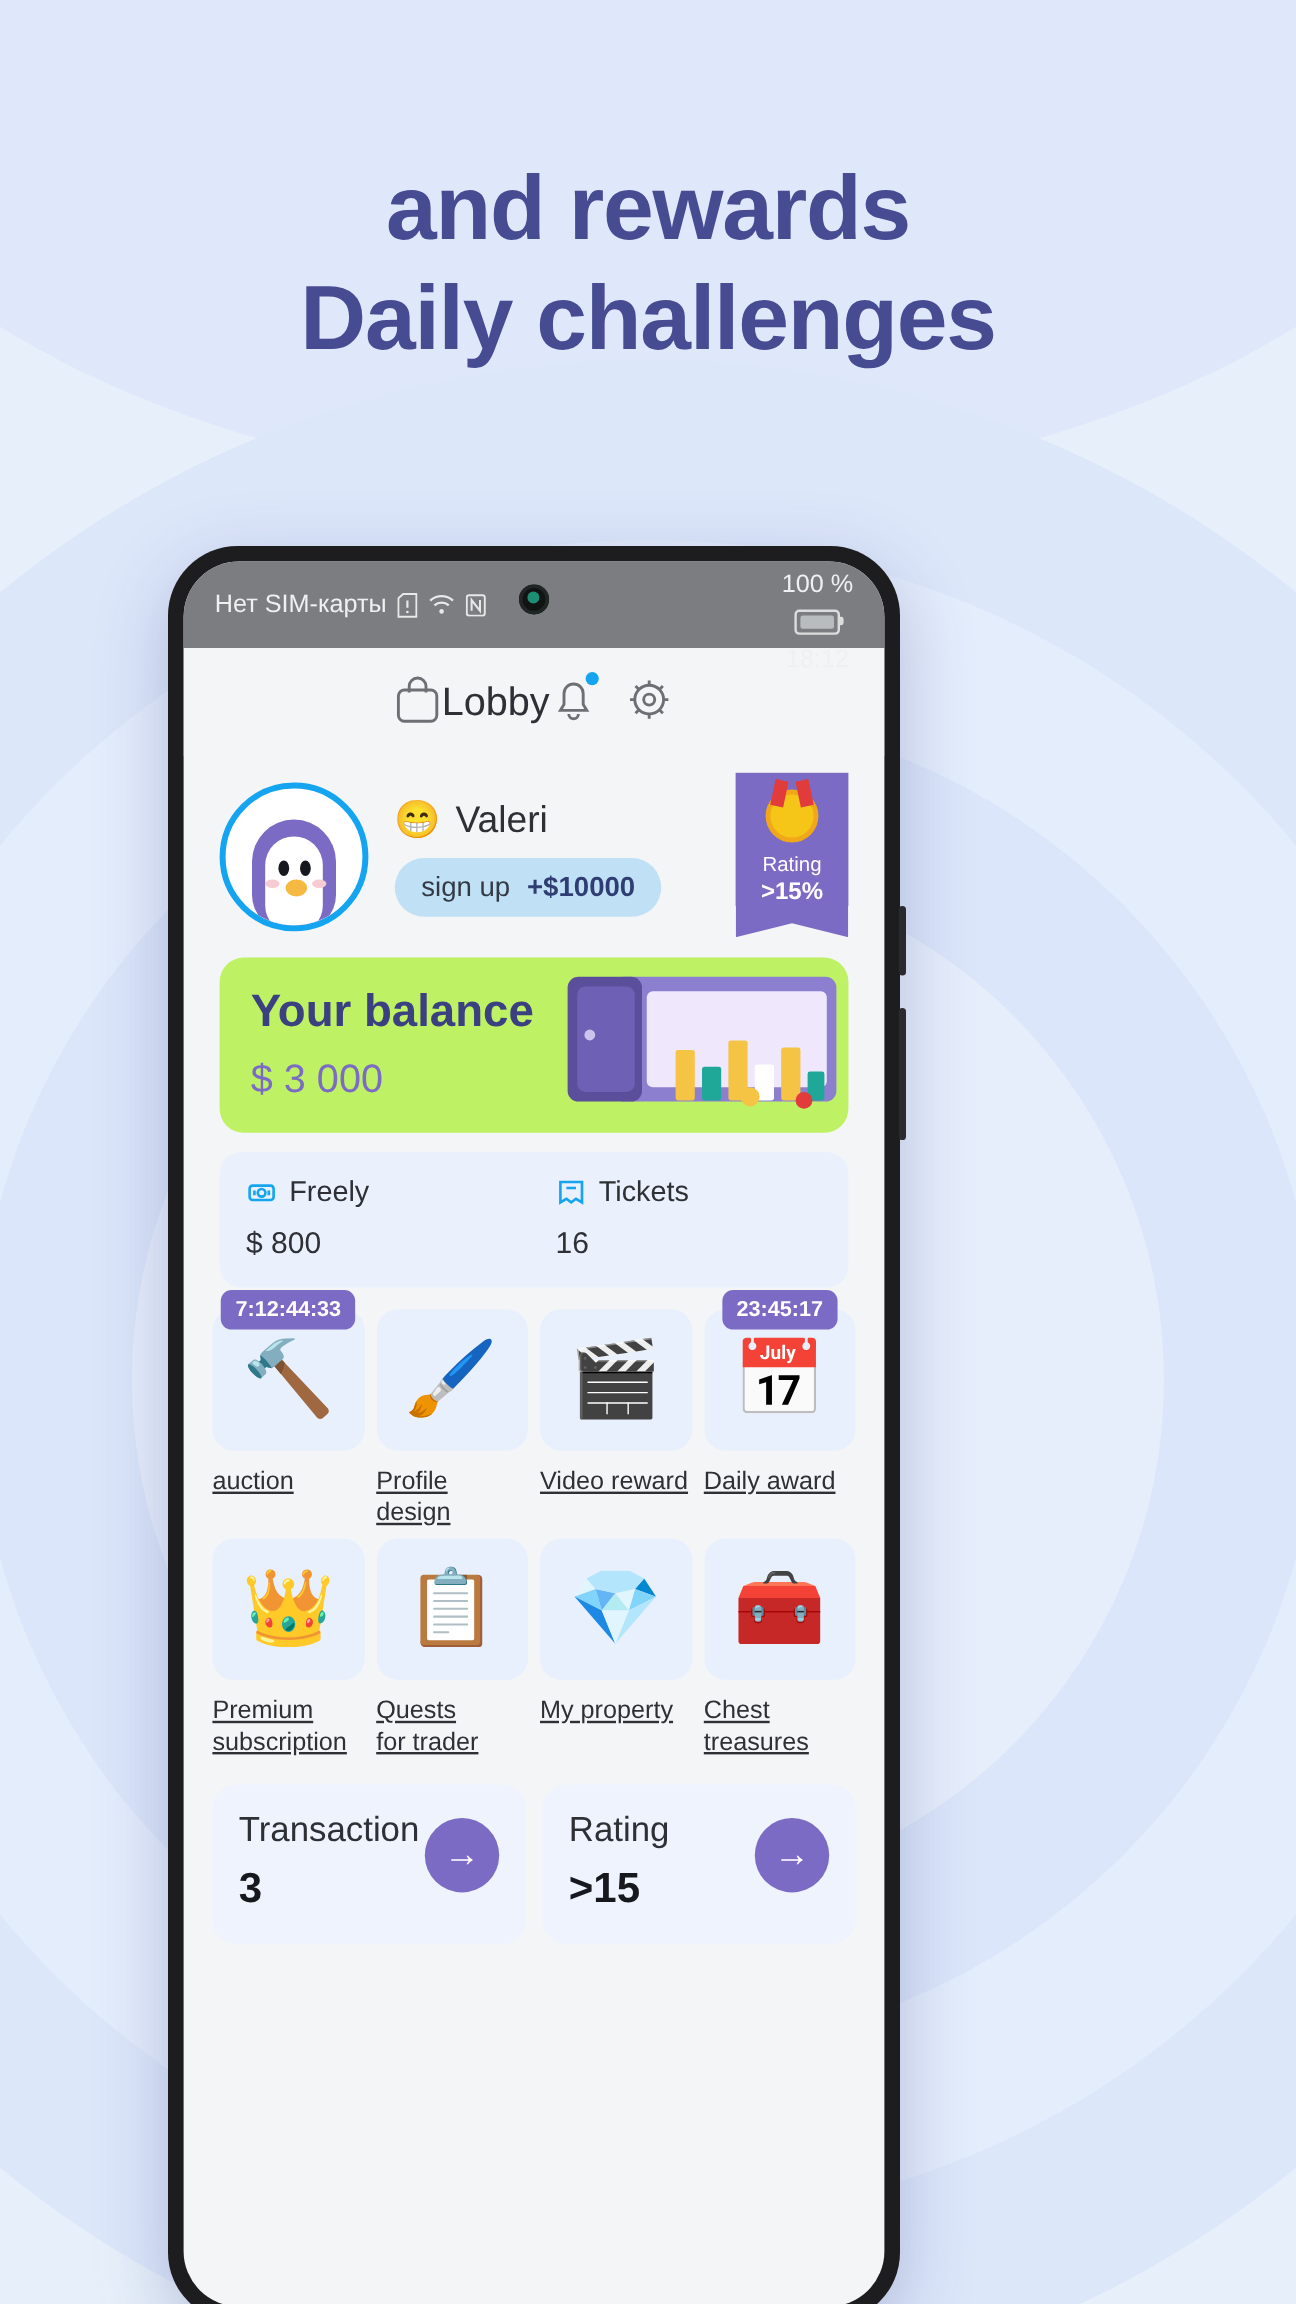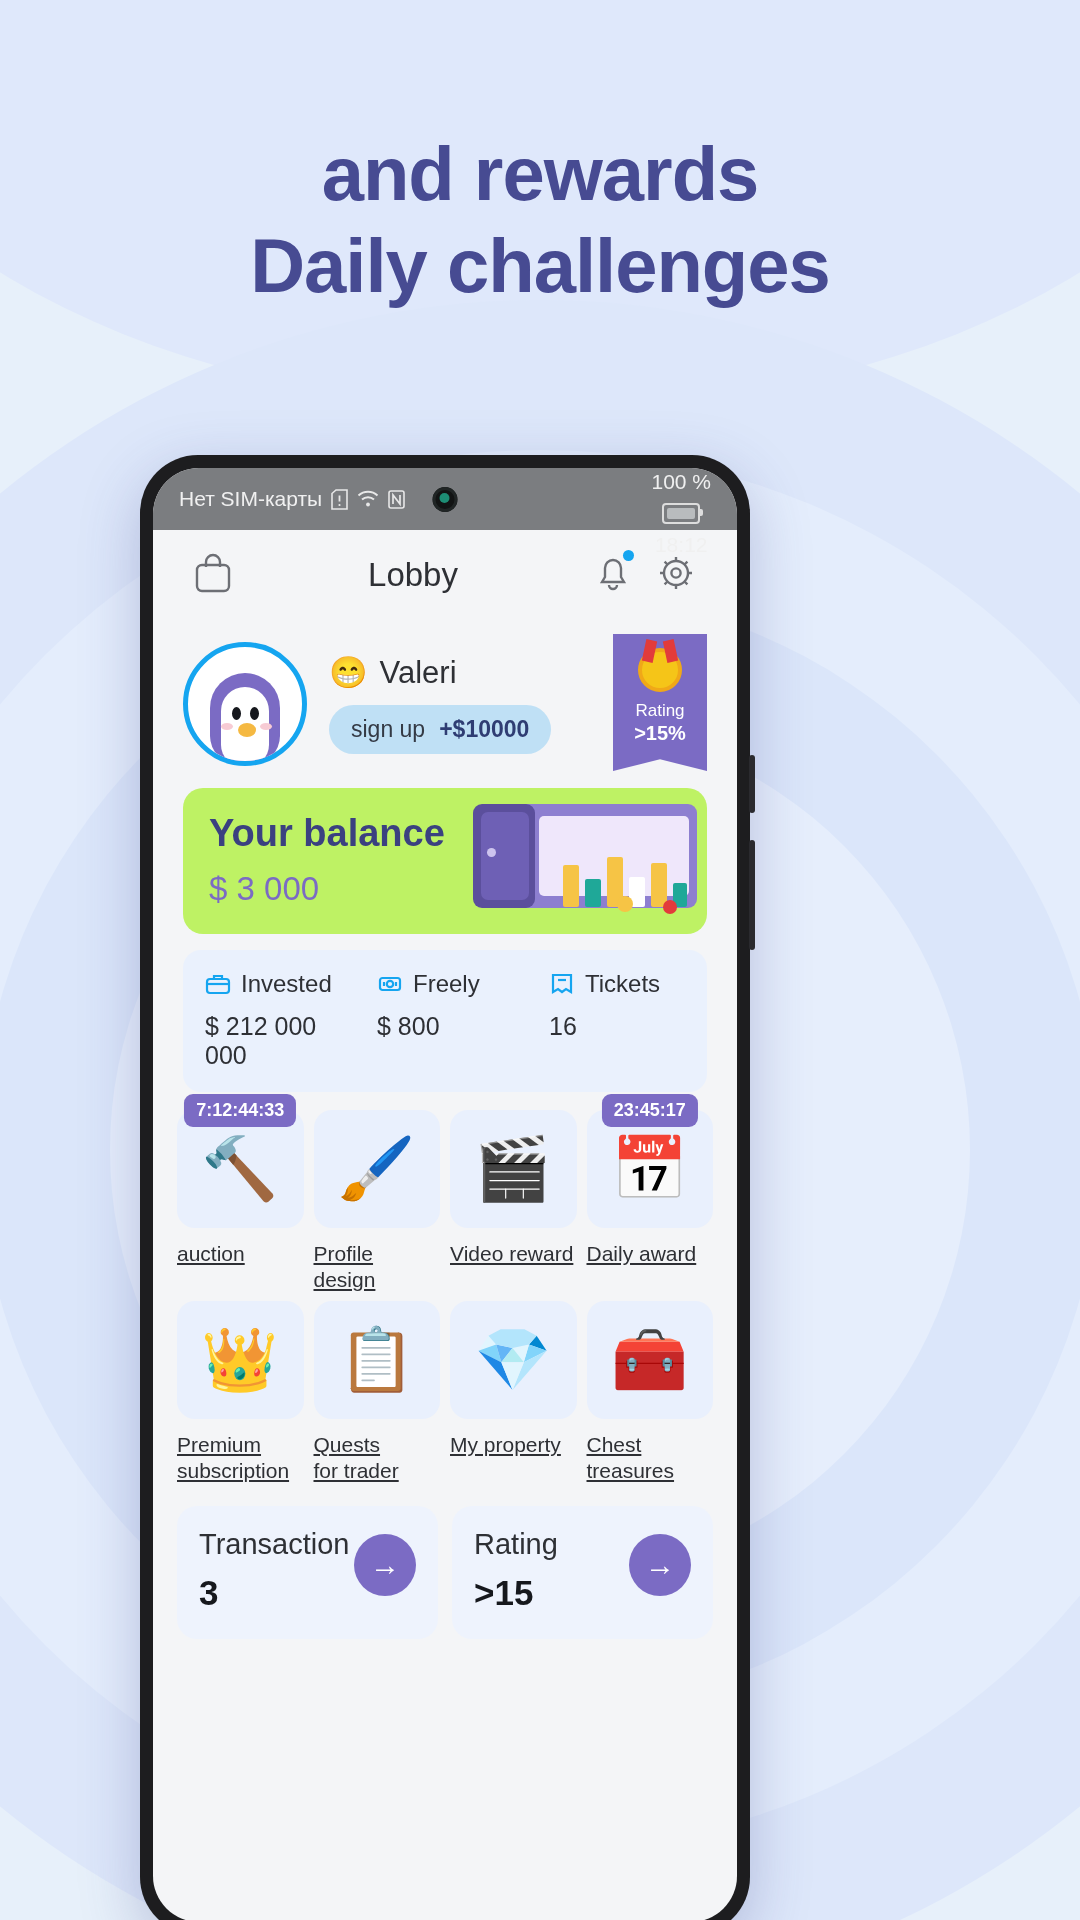--- a/index.html
+++ b/index.html
@@ -35,40 +35,40 @@
   .phone-inner{
     width:100%;height:100%;background:#f4f5f7;border-radius:46px;overflow:hidden;
     position:relative;
   }
   .side-btn{position:absolute;right:-5px;width:6px;border-radius:4px;background:#2a2a2e;}
   .sb1{top:300px;height:58px;}
   .sb2{top:385px;height:110px;}
 
   
   .statusbar{
-    height:62px;background:#7b7d80;color:#f0f0f0;
+    height:72px;background:#7b7d80;color:#f0f0f0;
     display:flex;align-items:center;justify-content:space-between;
     padding:0 26px;font-size:21px;position:relative;
   }
   .sb-left{display:flex;align-items:center;gap:9px;}
   .sb-right{display:flex;align-items:center;gap:9px;flex-direction:column;}
   .camera{
     position:absolute;left:50%;top:19px;transform:translateX(-50%);
     width:25px;height:25px;border-radius:50%;background:#121414;
     box-shadow:inset 0 0 0 3px #202525;
   }
   .camera::after{content:"";position:absolute;left:7px;top:6px;width:10px;height:10px;border-radius:50%;background:#1d8d74;}
   .ic{display:inline-block;vertical-align:middle;}
   .battery{width:34px;height:17px;border:2px solid #ddd;border-radius:4px;position:relative;display:inline-block;}
   .battery::after{content:"";position:absolute;right:-5px;top:4px;width:3px;height:7px;background:#ddd;border-radius:0 2px 2px 0;}
   .battery i{position:absolute;left:3px;top:3px;right:3px;bottom:3px;background:#b9bcbe;border-radius:2px;}
 
   
   .appbar{
-    height:90px;display:flex;align-items:center;justify-content:space-between;
+    height:90px;display:flex;align-items:center;justify-content:center;
     padding:0 40px;background:#f4f5f7;
   }
   .appbar-title{font-size:33px;color:#2e3035;font-weight:500;}
   .appbar-right{display:flex;align-items:center;gap:22px;}
   .dot-badge{position:absolute;right:-1px;top:-2px;width:11px;height:11px;border-radius:50%;background:#15a5f0;}
 
   
   .profile{display:flex;align-items:center;padding:22px 30px 8px 30px;gap:22px;}
   .avatar{
     width:124px;height:124px;border-radius:50%;background:#fff;
@@ -285,31 +285,20 @@
         <div class="door"></div>
         <div class="door2"></div>
         <div class="knob"></div>
       </div>
     </div>
 
     <div class="stats">
       <div class="stat">
         <div class="stat-head">
           <svg width="26" height="26" viewBox="0 0 26 26">
-              <rect x="2" y="8" width="22" height="14" rx="3" fill="none" stroke="#15a5f0" stroke-width="2.2"></rect>
-              <path d="M9 8V5h8v3" fill="none" stroke="#15a5f0" stroke-width="2.2"></path>
-              <path d="M2 13h22" stroke="#15a5f0" stroke-width="2.2"></path>
-            </svg>
-          <span>Invested</span>
-        </div>
-        <div class="stat-val">$ 212 000 000</div>
-      </div>
-      <div class="stat">
-        <div class="stat-head">
-          <svg width="26" height="26" viewBox="0 0 26 26">
               <rect x="3" y="7" width="20" height="12" rx="2.5" fill="none" stroke="#15a5f0" stroke-width="2.2"></rect>
               <circle cx="13" cy="13" r="3.2" fill="none" stroke="#15a5f0" stroke-width="2.2"></circle>
               <path d="M7 11v4M19 11v4" stroke="#15a5f0" stroke-width="2.2"></path>
             </svg>
           <span>Freely</span>
         </div>
         <div class="stat-val">$ 800</div>
       </div>
       <div class="stat">
         <div class="stat-head">

